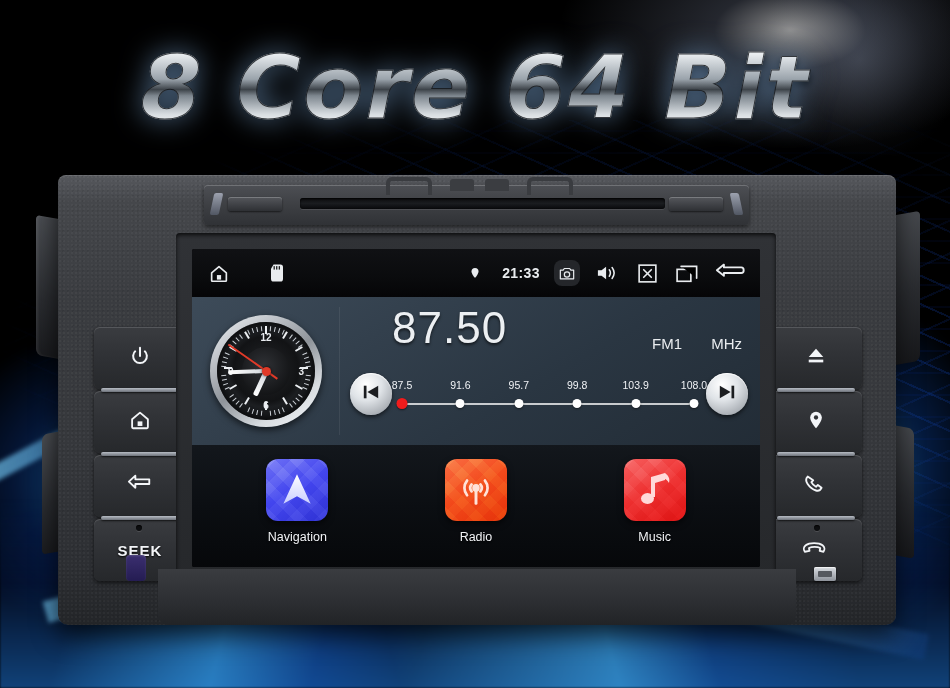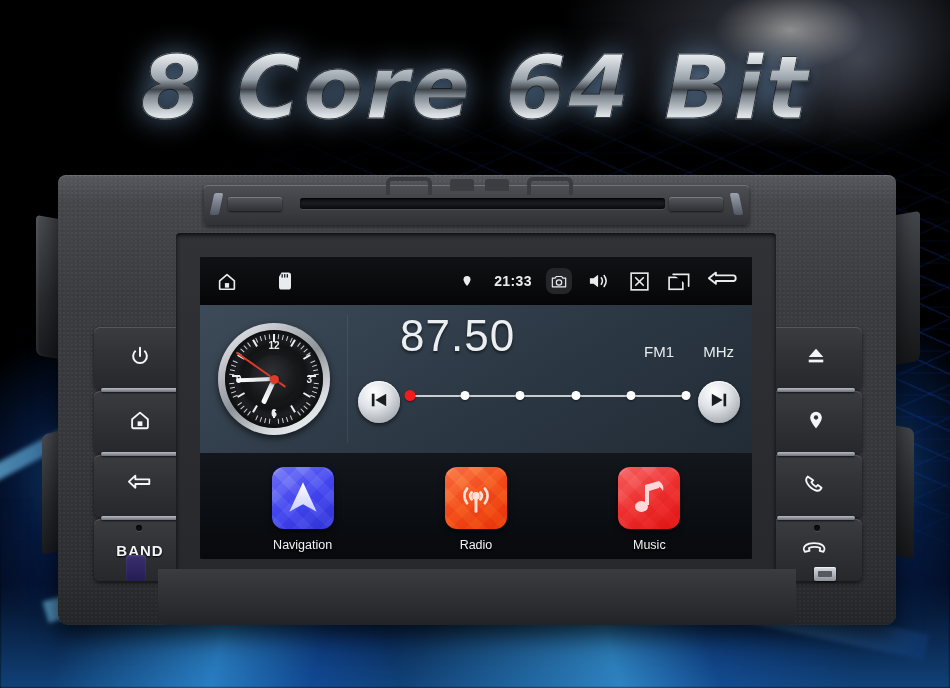--- a/index.html
+++ b/index.html
@@ -139,21 +139,21 @@
   }
   .hbtn:before{ content:""; position:absolute; left:7px; right:7px; top:-3px; height:4px;
     background:linear-gradient(180deg,#b7bcc4,#6d727a); border-radius:2px; box-shadow:0 1px 2px rgba(0,0,0,.7); }
   .hbtn.first:before{ display:none; }
   .hbtn .txt{ font-size:15px; font-weight:bold; letter-spacing:1px; text-shadow:0 1px 2px #000; }
 
   
   .screen-bezel{
     position:absolute; left:118px; top:58px; width:600px; height:350px;
     background:linear-gradient(180deg,#303236,#26282b);
-    border-radius:4px; padding:24px;
+    border-radius:4px; padding:16px;
     box-shadow:inset 0 2px 4px rgba(0,0,0,.8), 0 1px 0 rgba(255,255,255,.08);
   }
   .screen{ position:relative; width:100%; height:100%; background:#000; overflow:hidden; border-radius:2px; }
 
   
   .statusbar{
     position:relative; height:48px; display:flex; align-items:center;
     background:linear-gradient(180deg,#101114 0%,#0a0b0d 60%,#050507 100%);
     padding:0 14px; color:#e9ecef;
   }
@@ -289,21 +289,21 @@
         </span>
       </div>
       <div class="hbtn">
         <span>
           <svg width="26" height="20" viewBox="0 0 28 20">
               <path fill="none" stroke="#f3f5f8" stroke-width="2" stroke-linejoin="round" d="M24 5H9V1L2 7.5 9 14v-4h15z"></path>
             </svg>
         </span>
       </div>
       <div class="hbtn">
-        <span class="txt">BAND</span>
+        <span class="txt">SEEK</span>
       </div>
     </div>
 
     <div class="btncol right">
       <div class="hbtn first">
         <span>
           <svg width="22" height="20" viewBox="0 0 24 22">
               <path fill="#f3f5f8" d="M12 3 4 12h16z"></path>
               <rect x="4" y="15" width="16" height="3" fill="#f3f5f8"></rect>
             </svg>
@@ -489,20 +489,28 @@
             <div class="rbtn next">
               <span>
                 <svg width="20" height="18" viewBox="0 0 22 20">
                     <rect x="16" y="3" width="3" height="14" fill="#1b1d20"></rect>
                     <path fill="#1b1d20" d="M3 3v14l12-7z"></path>
                   </svg>
               </span>
             </div>
 
             <div class="scale">
+              <div class="scale-labels" id="scale-labels">
+                  <span style="left: 0%;">87.5</span>
+                  <span style="left: 20%;">91.6</span>
+                  <span style="left: 40%;">95.7</span>
+                  <span style="left: 60%;">99.8</span>
+                  <span style="left: 80%;">103.9</span>
+                  <span style="left: 100%;">108.0</span>
+                </div>
               <div class="scale-line">
                 <div class="bar"></div>
                 <div id="scale-dots">
                     <div class="dot active" style="left: 0%; background: rgb(240, 28, 28);"></div>
                     <div class="dot" style="left: 20%;"></div>
                     <div class="dot" style="left: 40%;"></div>
                     <div class="dot" style="left: 60%;"></div>
                     <div class="dot" style="left: 80%;"></div>
                     <div class="dot" style="left: 100%;"></div>
                   </div>

